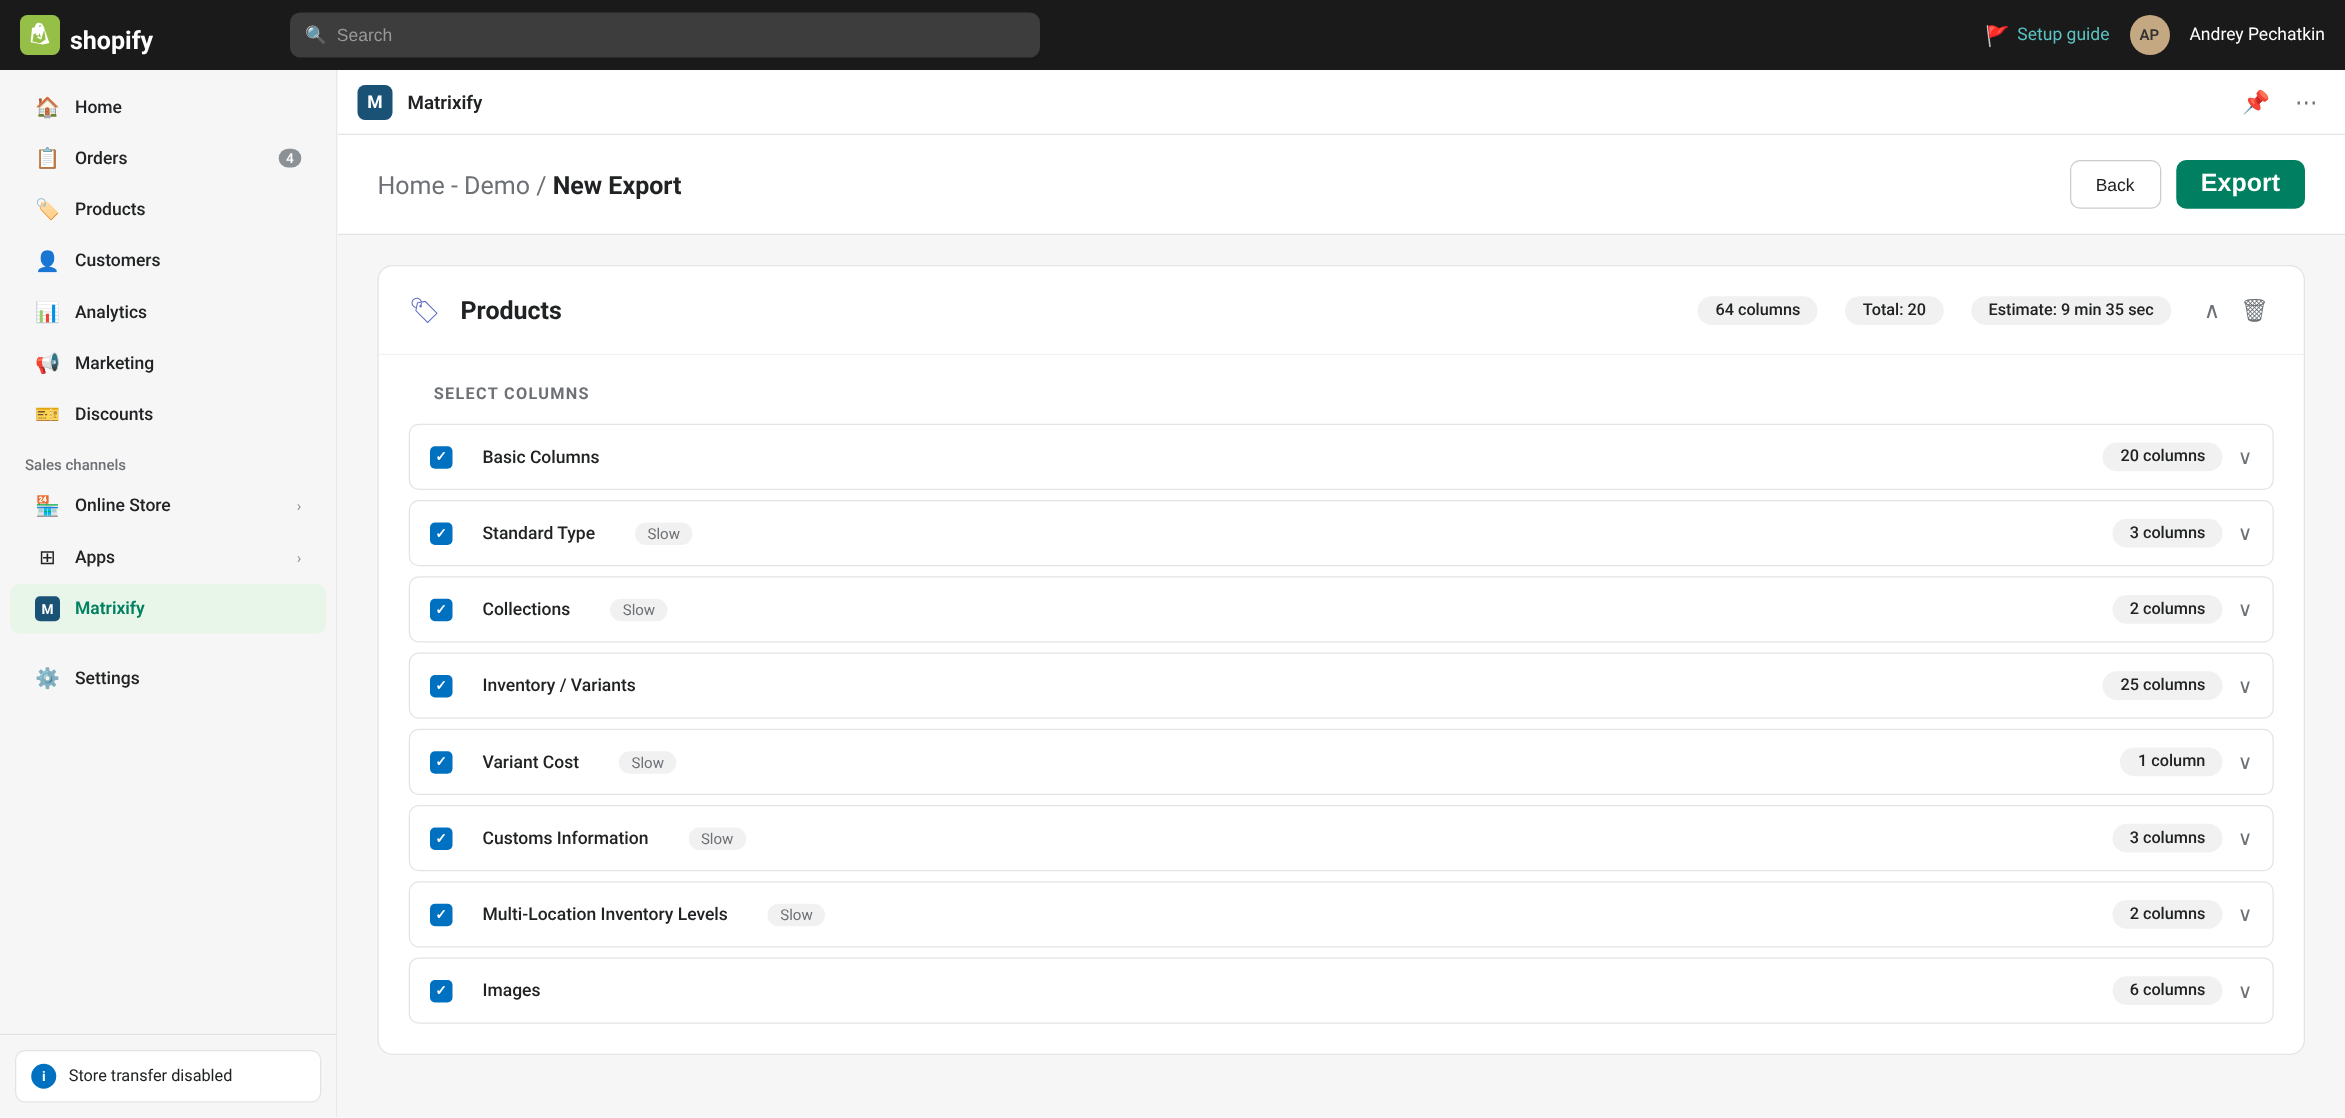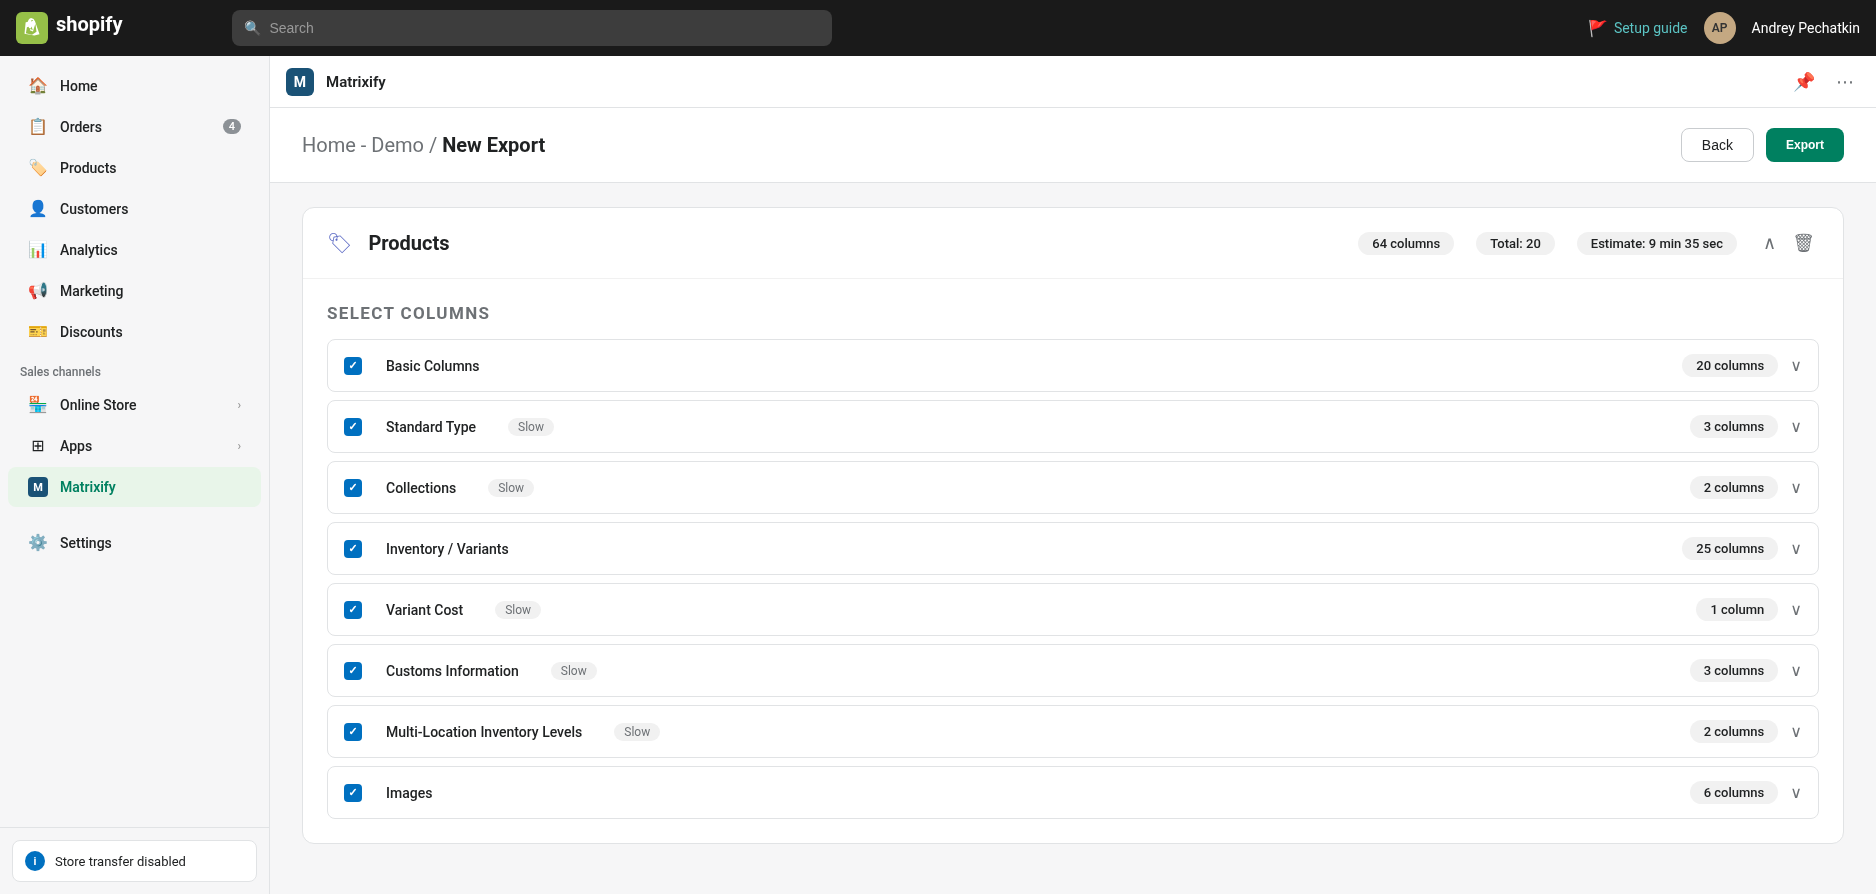--- a/index.html
+++ b/index.html
@@ -10,21 +10,21 @@
       background: #1a1a1a;
       display: flex;
       align-items: center;
       padding: 0 16px;
       height: 56px;
       flex-shrink: 0;
       gap: 16px;
     }
     .logo-area {
       display: flex;
-      align-items: flex-start;
+      align-items: flex-end;
       gap: 8px;
       color: white;
       font-size: 20px;
       font-weight: 700;
       min-width: 200px;
     }
     .logo-icon {
       width: 32px;
       height: 32px;
       background: #96bf48;
@@ -246,21 +246,21 @@
       font-weight: 500;
       cursor: pointer;
       color: #202223;
     }
     .btn-export {
       padding: 8px 20px;
       border: none;
       border-radius: 8px;
       background: #008060;
       color: white;
-      font-size: 12px;
+      font-size: 20px;
       font-weight: 600;
       cursor: pointer;
     }
 
     
     .main-content {
       flex: 1;
       overflow-y: auto;
       padding: 24px 32px;
       background: #f6f6f7;
@@ -312,26 +312,27 @@
       background: none;
       border: none;
       cursor: pointer;
       font-size: 18px;
       color: #6d7175;
       padding: 4px;
     }
 
     .card-body { padding: 24px; }
     .section-label {
-      font-size: 17px;
+      font-size: 13px;
       font-weight: 700;
       letter-spacing: 0.08em;
       color: #6d7175;
       text-transform: uppercase;
       margin-bottom: 16px;
+      margin-left: 20px;
     }
 
     
     .column-row {
       display: flex;
       align-items: center;
       padding: 14px 16px;
       border: 1px solid #e1e3e5;
       border-radius: 8px;
       margin-bottom: 8px;

